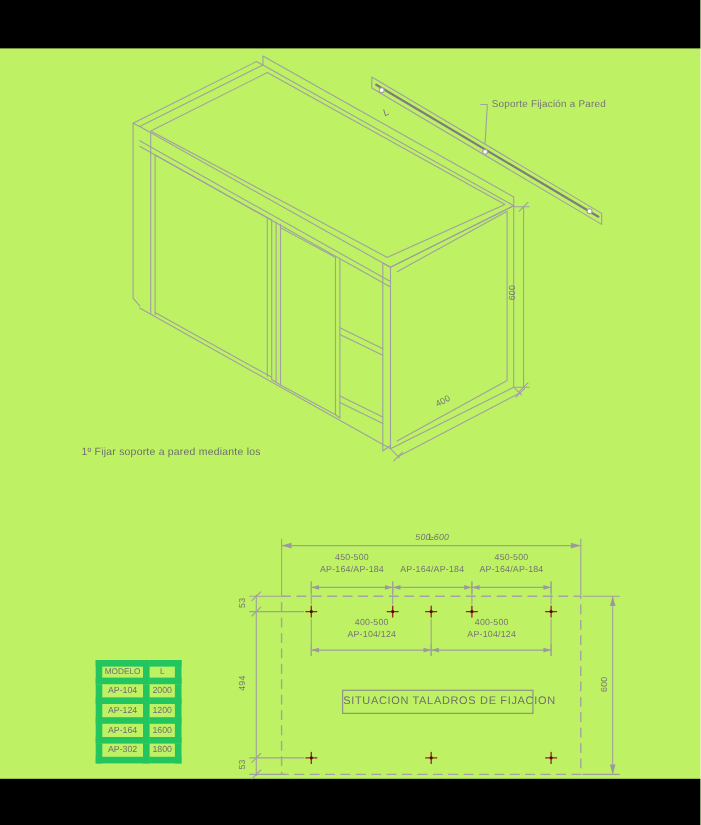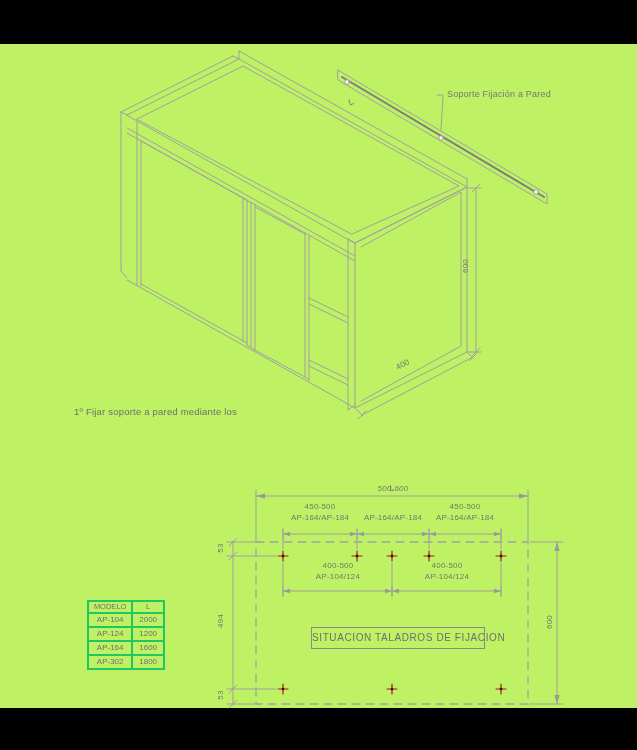--- a/index.html
+++ b/index.html
@@ -35,21 +35,21 @@
   .title-box{
     position:absolute;left:311px;top:627px;width:172px;height:20px;
     border:1px solid #8a8a8a;color:#6e6e6e;font-size:10px;line-height:20px;
     text-align:left;letter-spacing:0.6px;white-space:nowrap;
   }
   table.models{
     position:absolute;left:87px;top:600px;width:78px;border-collapse:collapse;
     font-size:8px;color:#6e6e6e;
   }
   table.models td{
-    border:2px solid #22c55e;text-align:center;padding:0;height:12px;line-height:12px;
+    border:6px solid #22c55e;text-align:center;padding:0;height:12px;line-height:12px;
   }
   table.models td.c1{width:45px;}
   table.models td.c2{width:33px;}
   table.models tr.hdr td{height:10px;line-height:10px;font-size:7.5px;}
 </style>
 </head>
 <body>
 
 <div class="stage">
 

